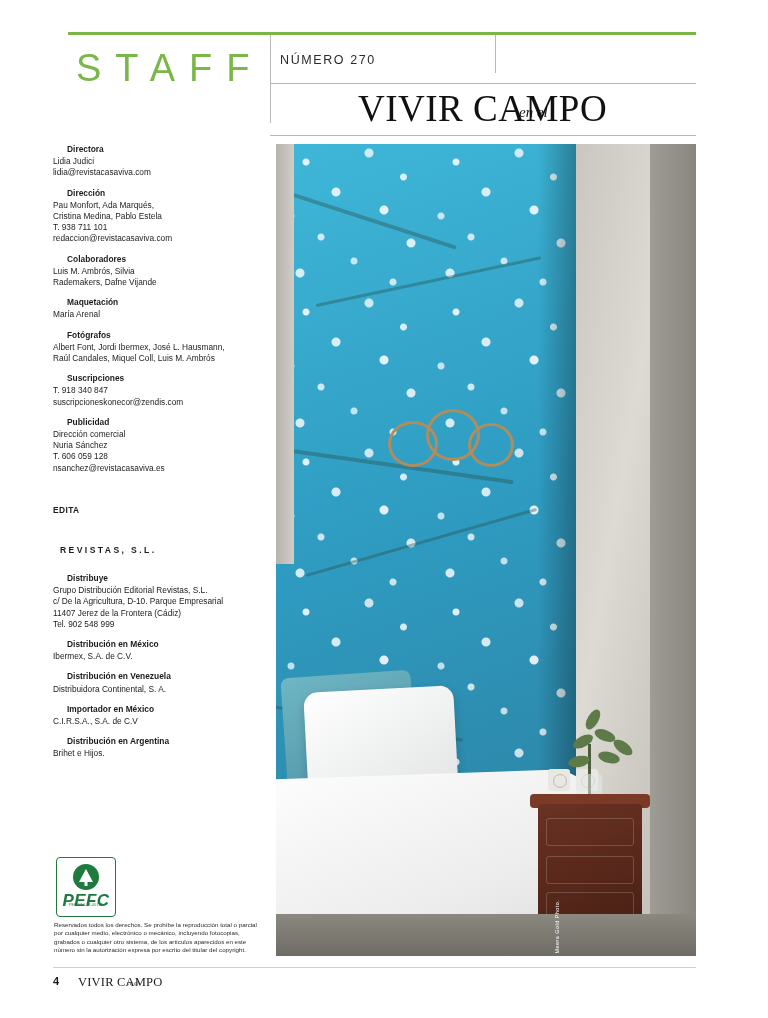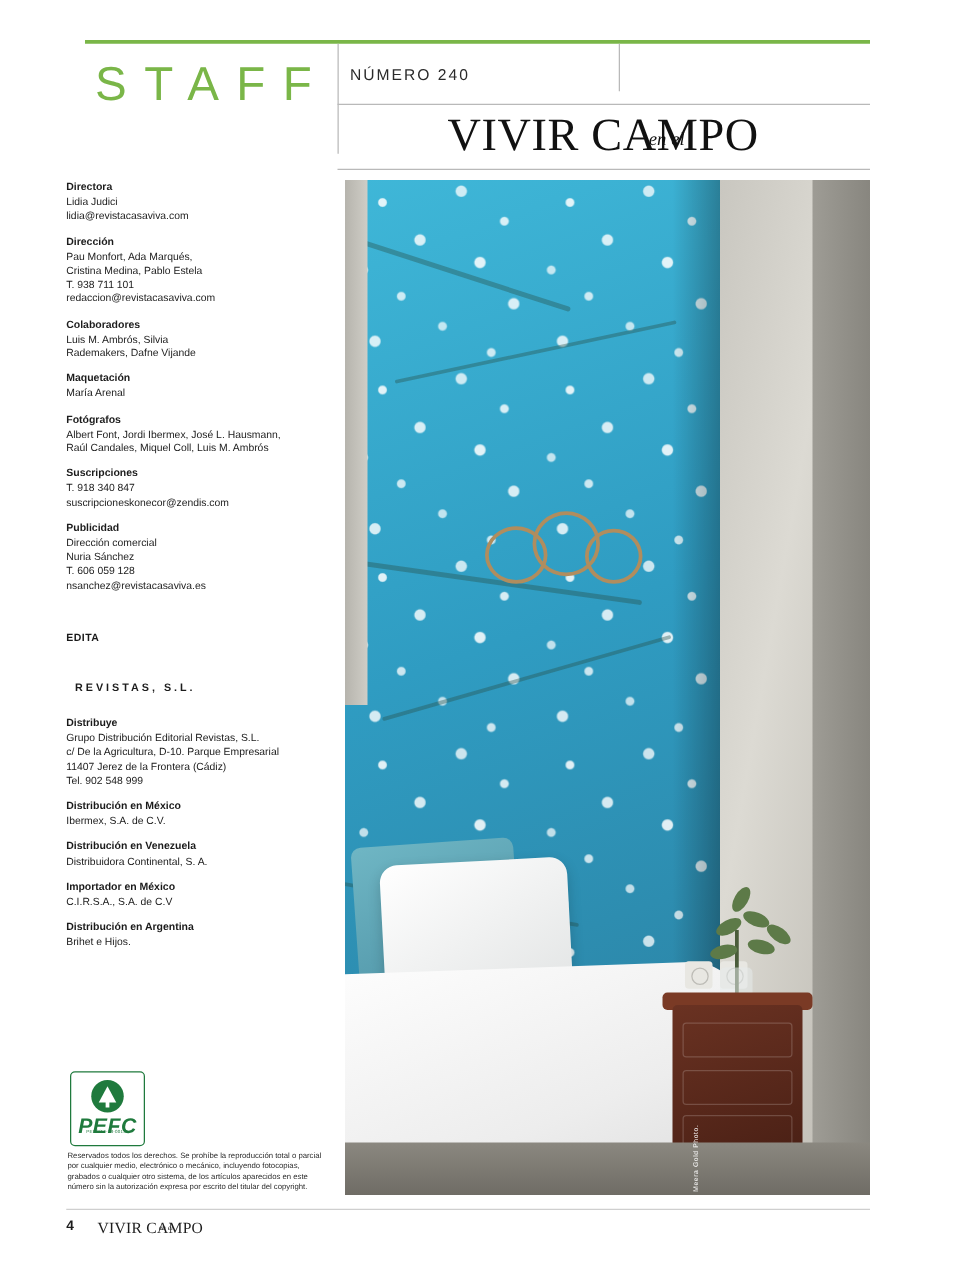--- a/index.html
+++ b/index.html
@@ -108,20 +108,21 @@
     width: 212px;
     font-size: 8.3px;
     line-height: 11.2px;
     color: #1c1c1c;
   }
   .blk { margin-bottom: 9px; }
   .blk .h {
     font-weight: bold;
     font-size: 8.4px;
     margin-bottom: 1px;
+    margin-left: 14px;
   }
   .blk .l { display: block; }
 
   
   .edita-label {
     position: absolute;
     left: 53px;
     top: 505px;
     font-size: 8.4px;
     font-weight: bold;
@@ -453,21 +454,21 @@
 </style>
 </head>
 <body>
 
 <div class="page">
 
   <div class="top-rule"></div>
 
   <div class="masthead">
     <div class="staff-word">STAFF</div>
-    <div class="numero">NÚMERO 240</div>
+    <div class="numero">NÚMERO 270</div>
 
     <div class="vline vline-a"></div>
     <div class="vline vline-b"></div>
     <div class="hline hline-a"></div>
     <div class="hline hline-b"></div>
 
     <div class="logo-wrap">
       <div class="logo-text">VIVIR CAMPO</div>
       <div class="logo-enel">en el</div>
     </div>

